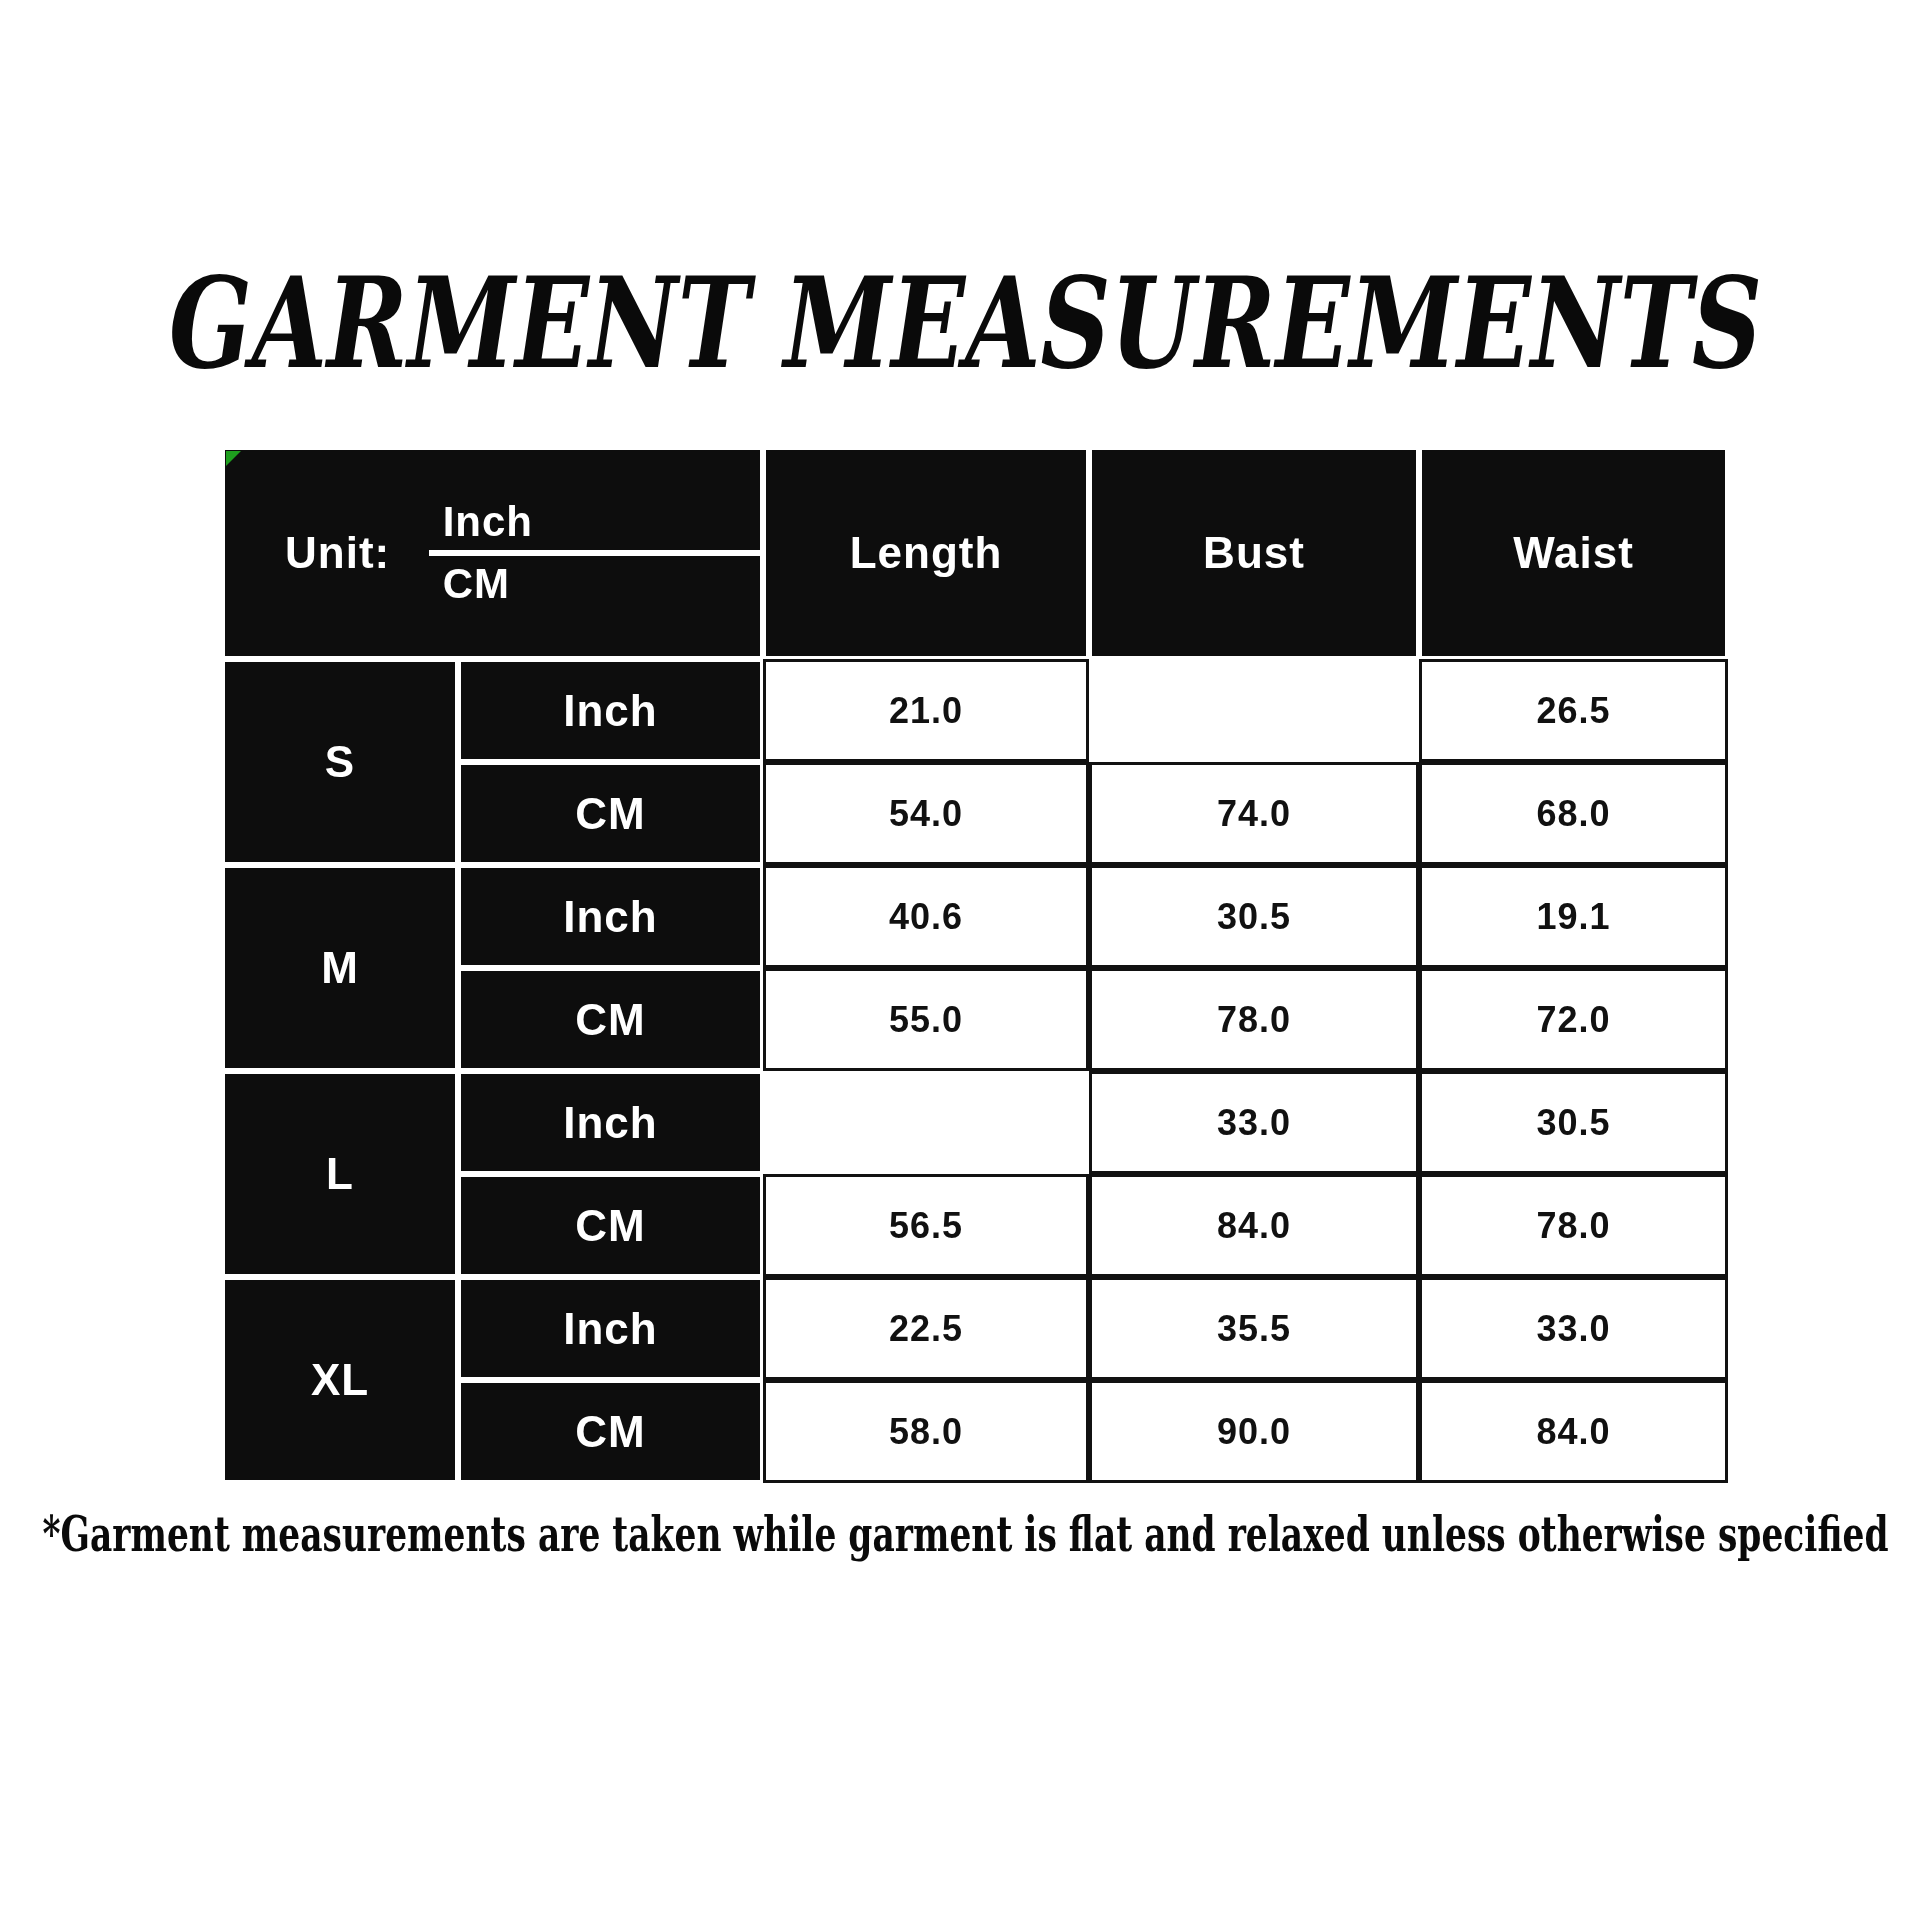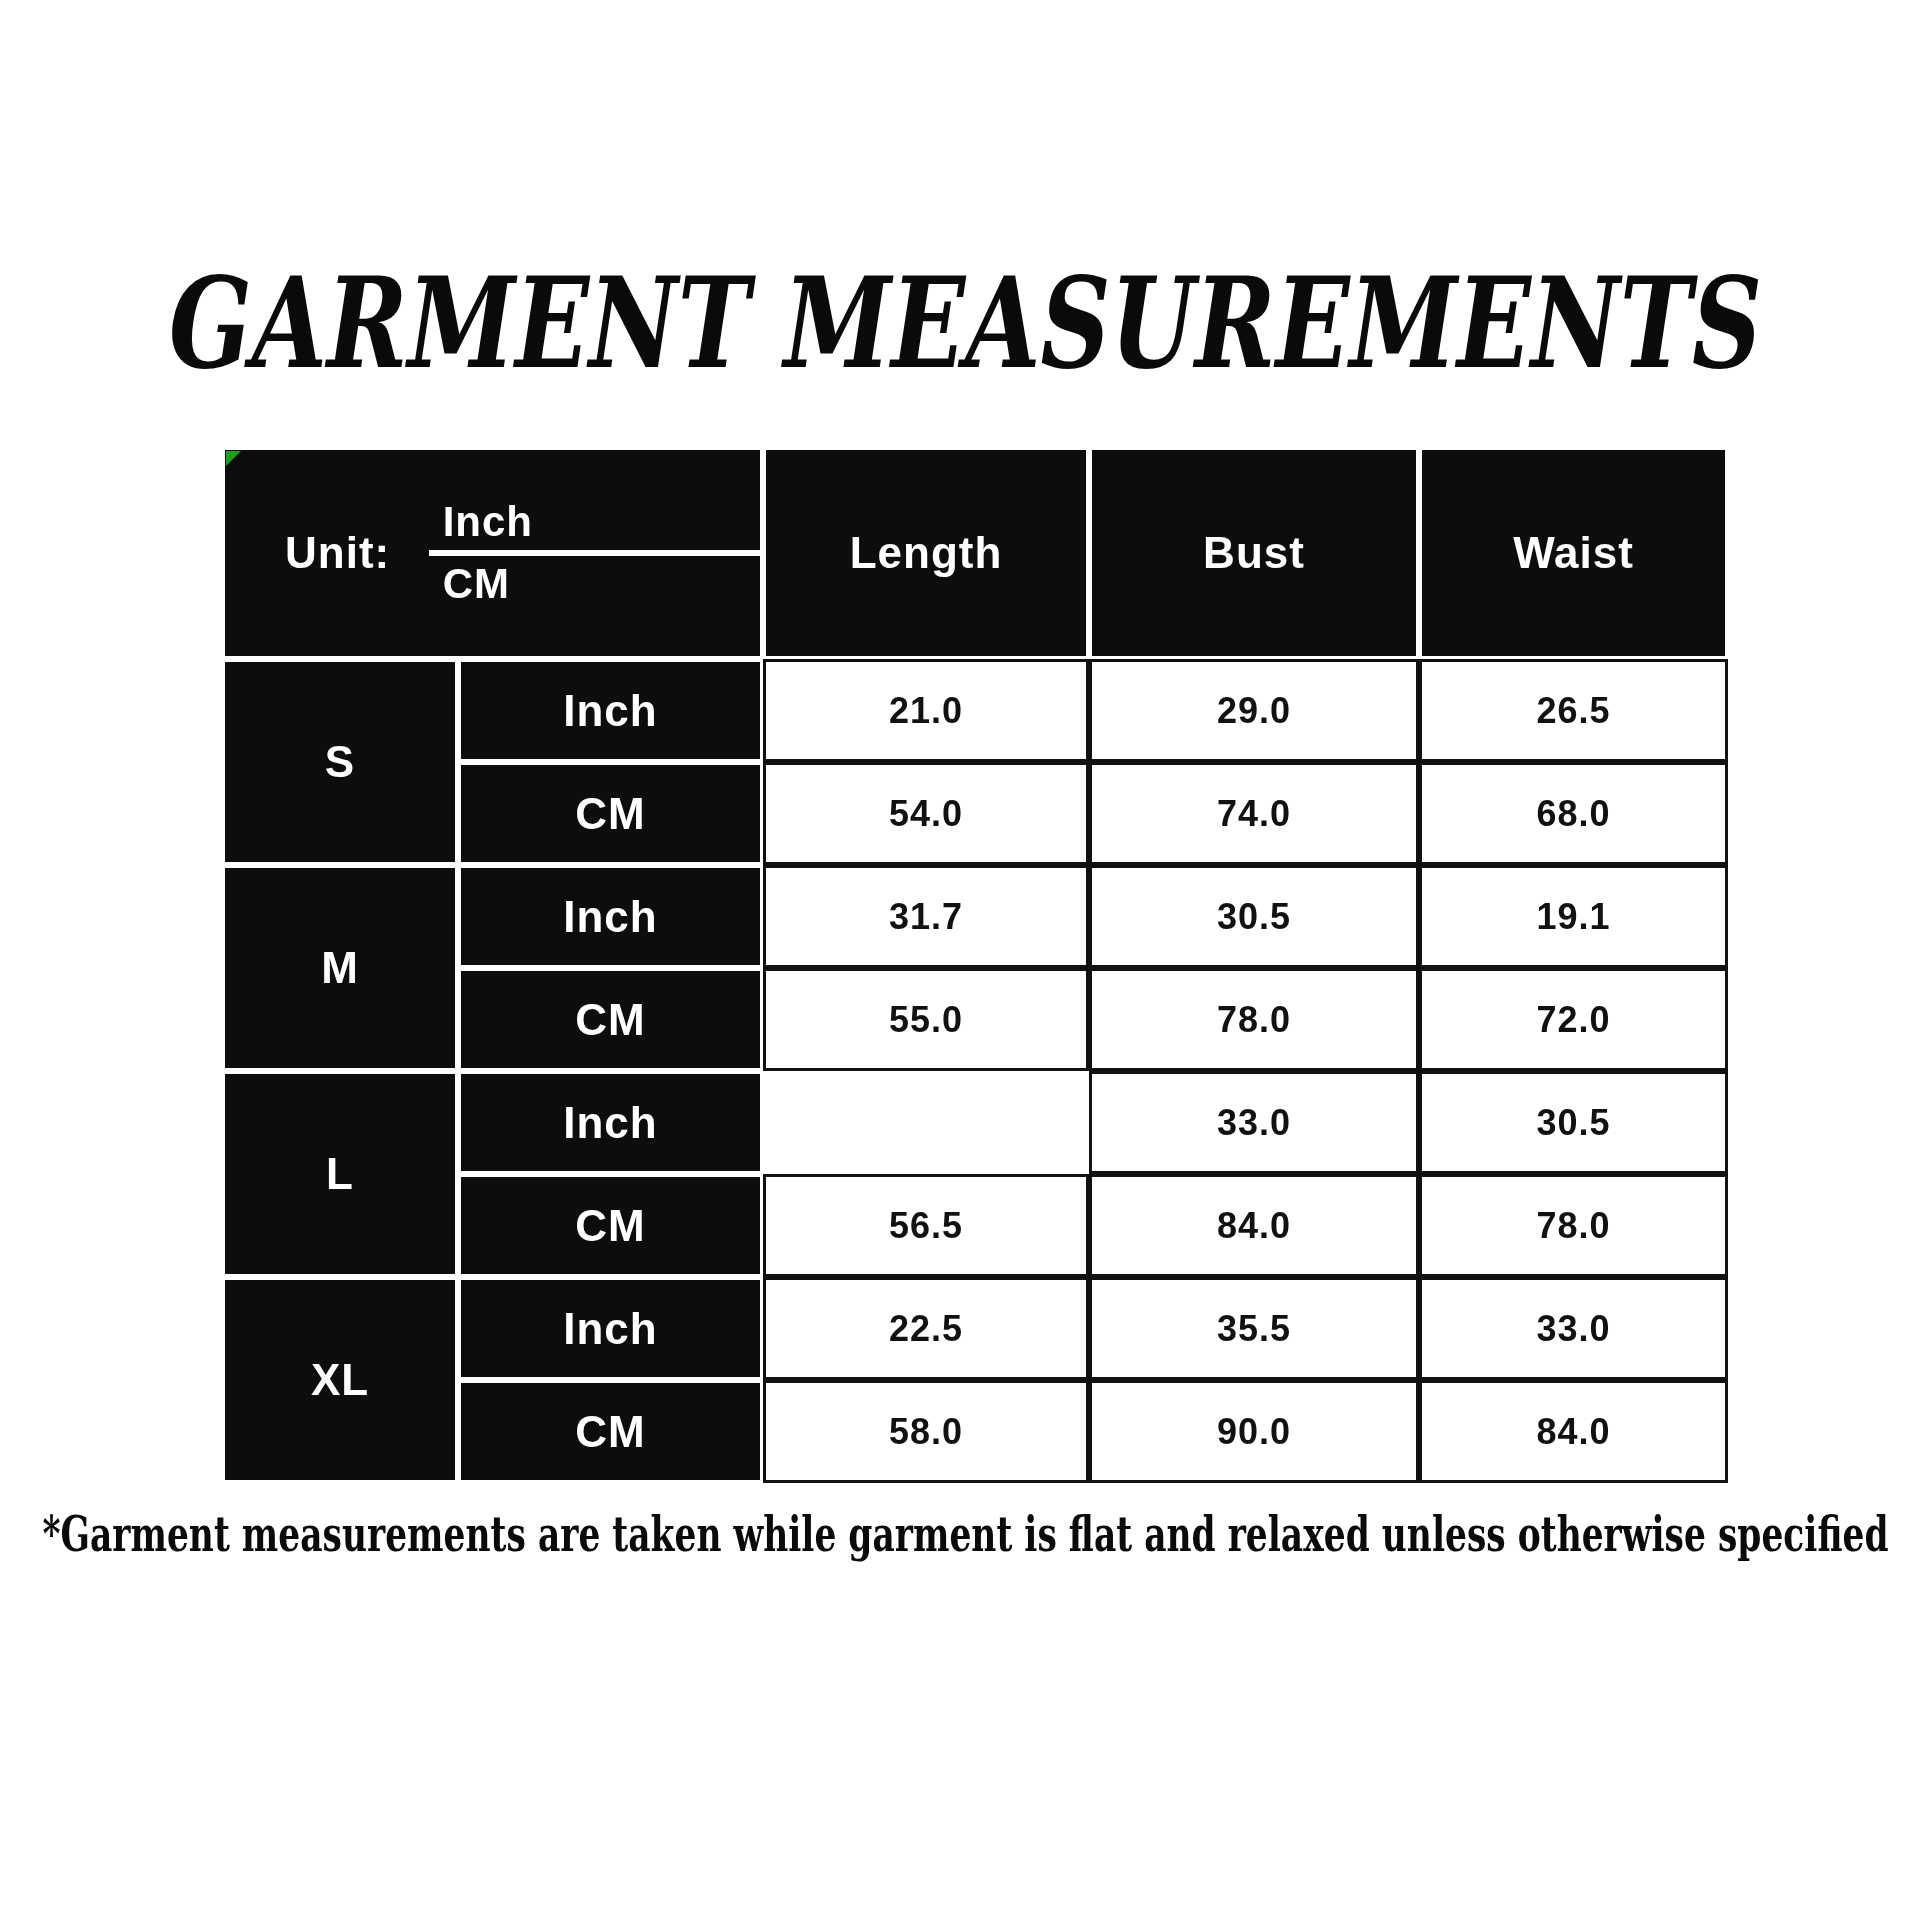--- a/index.html
+++ b/index.html
@@ -61,28 +61,27 @@
     <div class="cell black" style="grid-row:2;grid-column:2">Inch</div>
     <div class="cell black" style="grid-row:3;grid-column:2">CM</div>
     <div class="cell black" style="grid-row:4;grid-column:2">Inch</div>
     <div class="cell black" style="grid-row:5;grid-column:2">CM</div>
     <div class="cell black" style="grid-row:6;grid-column:2">Inch</div>
     <div class="cell black" style="grid-row:7;grid-column:2">CM</div>
     <div class="cell black" style="grid-row:8;grid-column:2">Inch</div>
     <div class="cell black" style="grid-row:9;grid-column:2">CM</div>
 
     <div class="cell white" style="grid-row:2;grid-column:3">21.0</div>
-    <div class="cell white" style="grid-row:2;grid-column:4">29.0</div>
     <div class="cell white" style="grid-row:2;grid-column:5">26.5</div>
 
     <div class="cell white" style="grid-row:3;grid-column:3">54.0</div>
     <div class="cell white" style="grid-row:3;grid-column:4">74.0</div>
     <div class="cell white" style="grid-row:3;grid-column:5">68.0</div>
 
-    <div class="cell white" style="grid-row:4;grid-column:3">31.7</div>
+    <div class="cell white" style="grid-row:4;grid-column:3">40.6</div>
     <div class="cell white" style="grid-row:4;grid-column:4">30.5</div>
     <div class="cell white" style="grid-row:4;grid-column:5">19.1</div>
 
     <div class="cell white" style="grid-row:5;grid-column:3">55.0</div>
     <div class="cell white" style="grid-row:5;grid-column:4">78.0</div>
     <div class="cell white" style="grid-row:5;grid-column:5">72.0</div>
 
     <div class="cell white" style="grid-row:6;grid-column:4">33.0</div>
     <div class="cell white" style="grid-row:6;grid-column:5">30.5</div>
 

